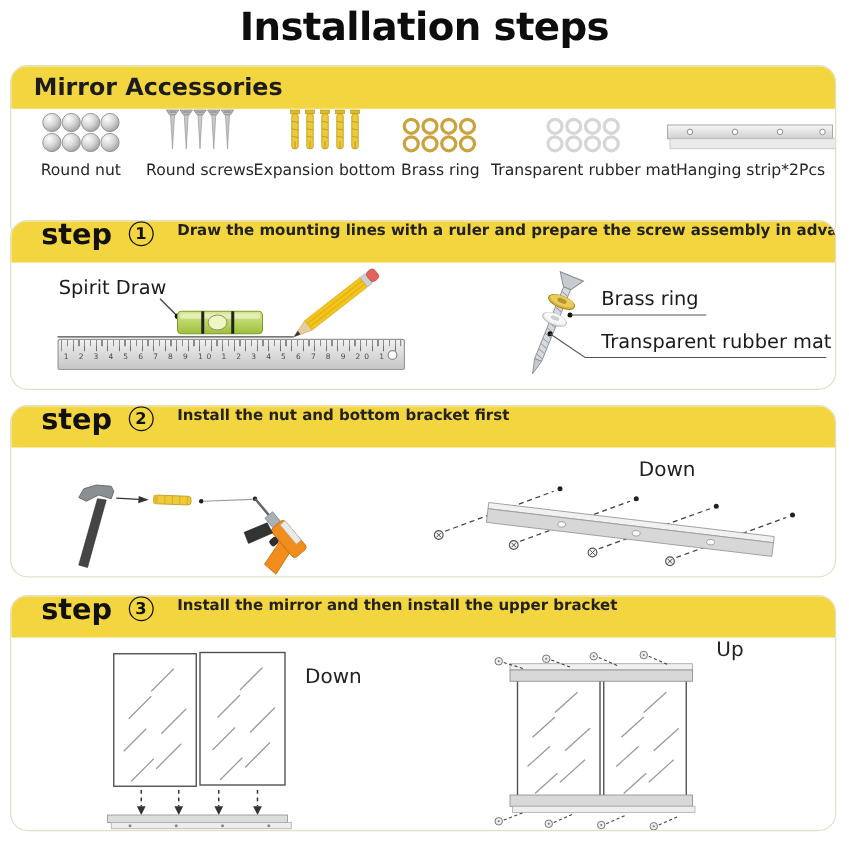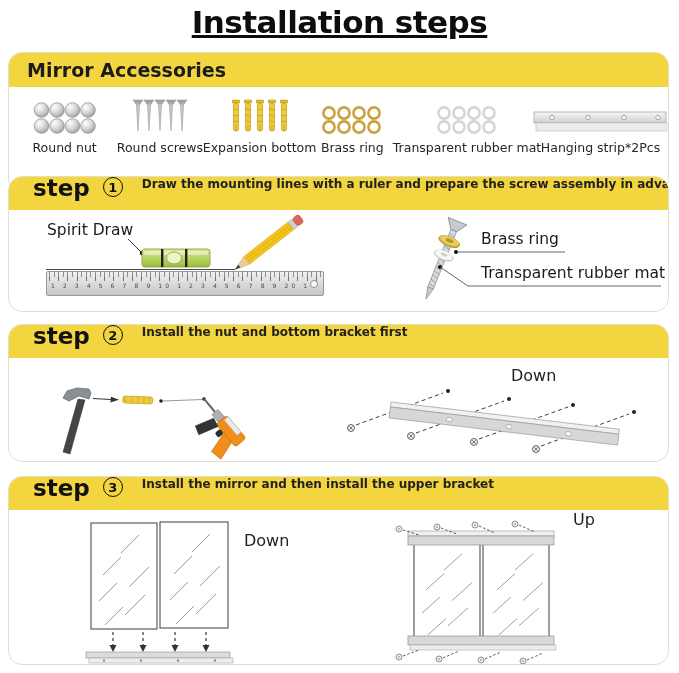--- a/index.html
+++ b/index.html
@@ -2,42 +2,42 @@
 <html><head>
 <meta charset="utf-8">
 <style>
   html,body{margin:0;padding:0;}
   body{
     width:679px;height:673px;background:#ffffff;position:relative;overflow:hidden;
     font-family:"DejaVu Sans","Liberation Sans",sans-serif;
   }
   .page-title{
     text-align:center;font-size:31px;font-weight:bold;color:#0d0d0d;
-    margin:4px 0 0 0;letter-spacing:-0.5px;text-decoration:underline;
+    margin:4px 0 0 0;letter-spacing:-0.5px;
   }
   .card{
     position:absolute;left:8px;width:661px;background:#fff;
     border:1px solid #e3dfc6;border-radius:14px;overflow:hidden;box-sizing:border-box;
   }
   #card-acc{top:52px;height:141px}
   #card-s1{top:176px;height:136px}
   #card-s2{top:324px;height:138px}
   #card-s3{top:476px;height:189px}
   .card-header{background:#F3D53F;display:flex;align-items:center;height:34px}
   .acc-title{font-size:19px;font-weight:bold;color:#1c1c1c;margin-left:18px}
   .step-header{height:33px;background:#F3D53F;display:flex;}
   .step-word{font-size:23px;font-weight:bold;color:#111;margin-left:24px;line-height:1}
   .step-num{
     width:20px;height:20px;border:1.6px solid #111;border-radius:50%;
     display:flex;align-items:center;justify-content:center;
     font-size:13px;font-weight:bold;color:#111;margin-left:13px;box-sizing:border-box;
     background:transparent;flex:0 0 auto;
   }
   .step-desc{font-size:12px;font-weight:600;color:#222;margin-left:19px;white-space:nowrap}
-  .acc-body{display:flex;align-items:flex-end;height:76px;padding:0 8px;box-sizing:border-box}
+  .acc-body{display:flex;align-items:flex-end;height:76px;padding:12px 8px;box-sizing:border-box}
   .acc-item{display:flex;flex-direction:column;align-items:center;justify-content:flex-end}
   .acc-item svg{display:block;margin-bottom:2px}
   .acc-caption{font-size:12.5px;color:#262626;margin-top:3px;padding-bottom:8px;white-space:nowrap}
   .w1{width:96px}.w2{width:96px}.w3{width:104px}.w4{width:82px}.w5{width:148px}.w6{width:119px}
   .step-body{position:relative;width:661px}
   #body-s1{height:103px}
   #body-s2{height:105px}
   #body-s3{height:156px}
   .art{position:absolute;left:0;top:0}
   .overlay-label{position:absolute;font-size:15.5px;color:#1b1b1b;white-space:nowrap}

